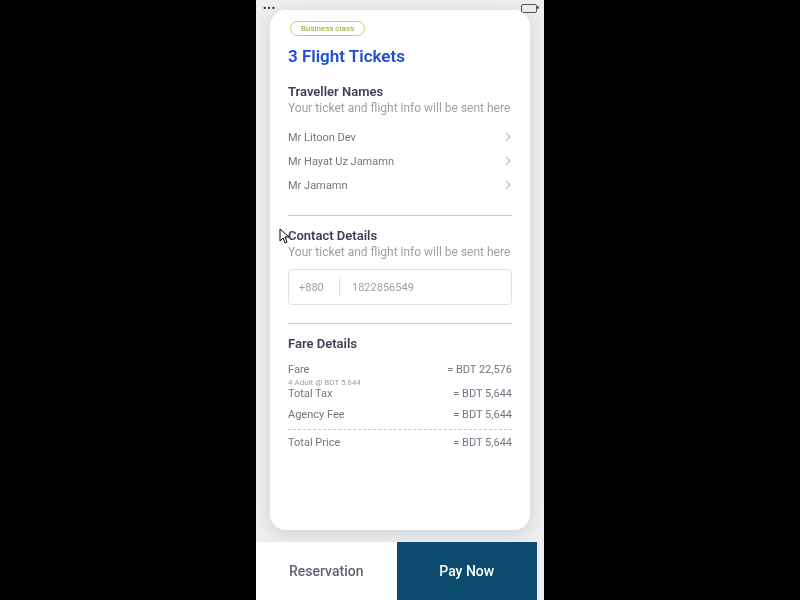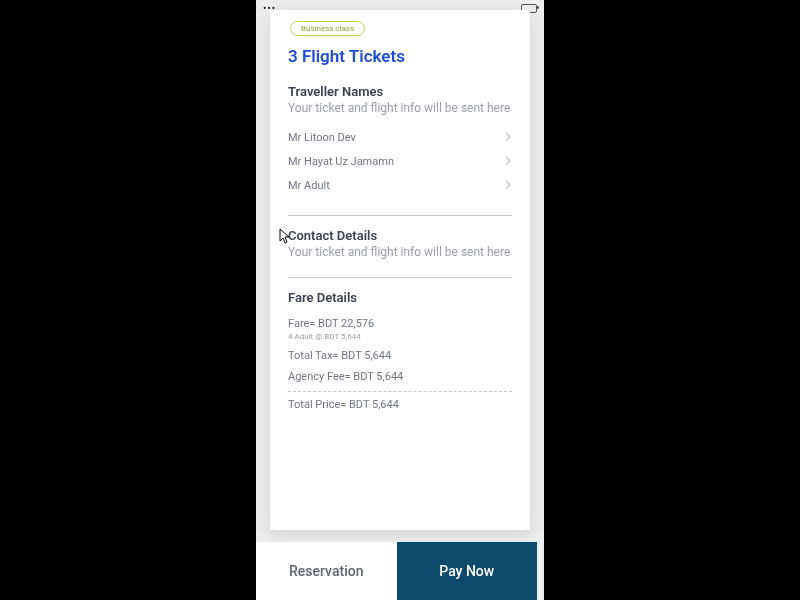--- a/index.html
+++ b/index.html
@@ -1,32 +1,32 @@
 <!DOCTYPE html>
 <html><head>
 <meta charset="utf-8">
 <style>
   html,body{margin:0;padding:0;width:800px;height:600px;background:#000;font-family:-apple-system,BlinkMacSystemFont,"Segoe UI",Roboto,Helvetica,Arial,sans-serif;overflow:hidden}
   .phone{position:absolute;left:256px;top:0;width:288px;height:600px;background:#eceef0;}
   .statusbar{height:16px;display:flex;align-items:center;justify-content:space-between;padding:0 7px}
   .dots{font-size:10px;letter-spacing:1px;color:#222}
   .batt{width:14px;height:7px;border:1px solid #555;border-radius:2px;position:relative}
   .batt:after{content:"";position:absolute;right:-3px;top:1px;width:2px;height:3px;background:#555;border-radius:1px}
-  .card{position:absolute;left:14px;right:14px;top:10px;bottom:70px;background:#fff;border-radius:0;box-shadow:0 4px 18px rgba(0,0,0,.12);padding:6px 18px 16px;overflow:hidden}
+  .card{position:absolute;left:14px;right:14px;top:10px;bottom:70px;background:#fff;border-radius:16px;box-shadow:0 4px 18px rgba(0,0,0,.12);padding:6px 18px 16px;overflow:hidden}
   .badge{display:inline-block;border:1px solid #b9d65b;color:#8aa832;border-radius:12px;font-size:8px;padding:2px 10px;margin-left:2px}
   .title{color:#1d4ed8;font-weight:600;font-size:17px;margin:10px 0 18px}
   .sect{color:#3b4252;font-weight:600;font-size:13px;margin-top:0}
   .hint{color:#9aa1ab;font-size:12px;margin:2px 0 10px}
   .trav{display:flex;align-items:center;justify-content:space-between;height:24px;color:#707784;font-size:11px}
   .chev{color:#c4c8cf}
   .sep{border-top:1px solid #c4c8cf;margin:18px 0 12px}
   .fieldbox{border:1px solid #dfe2e6;border-radius:4px;height:34px;margin-bottom:14px;display:flex;align-items:center;padding:0 10px;color:#9aa1ab;font-size:11px}
   .phonecode{width:40px;border-right:1px solid #dfe2e6;height:20px;display:flex;align-items:center;margin-right:12px}
-  .row{display:flex;color:#707784;font-size:11px;margin-bottom:8px}
-  .sub{color:#9aa1ab;font-size:8px;margin-top:-6px;margin-bottom:8px}
+  .row{display:flex;justify-content:space-between;color:#707784;font-size:11px;margin-bottom:8px}
+  .sub{color:#9aa1ab;font-size:8px;margin-top:-6px;}
   .dashsep{border-top:1px dashed #c4c8cf;margin:6px 0}
   .bottombar{position:absolute;left:0;right:7px;bottom:0;height:58px;display:flex}
   .btn{flex:1;display:flex;align-items:center;justify-content:center;font-size:14px;font-weight:500}
   .btn-res{background:#fff;color:#5e6672}
   .btn-pay{background:#0c4a6e;color:#fff}
   .cursor{position:absolute;left:279px;top:228px;font-size:14px;color:#000;pointer-events:none}
   svg{display:block}
 </style>
 </head>
 <body>
@@ -54,33 +54,37 @@
     </div>
     <div class="trav">
       <span>Mr Hayat Uz Jamamn</span>
       <span class="chev">
         <svg width="8" height="10" viewBox="0 0 8 10">
             <path d="M2 1l4 4-4 4" fill="none" stroke="#c4c8cf" stroke-width="1.5"></path>
           </svg>
       </span>
     </div>
     <div class="trav">
-      <span>Mr Adult</span>
+      <span>Mr Jamamn</span>
       <span class="chev">
         <svg width="8" height="10" viewBox="0 0 8 10">
             <path d="M2 1l4 4-4 4" fill="none" stroke="#c4c8cf" stroke-width="1.5"></path>
           </svg>
       </span>
     </div>
 
     <div class="sep"></div>
 
     <div class="sect">Contact Details</div>
     <div class="hint">Your ticket and flight info will be sent here</div>
 
+    <div class="fieldbox">
+      <span class="phonecode">+880</span>
+      <span>1822856549</span>
+    </div>
 
     <div class="sep"></div>
 
     <div class="sect">Fare Details</div>
     <div style="height:12px"></div>
 
     <div class="row">
       <span>Fare</span>
       <span>= BDT 22,576</span>
     </div>

